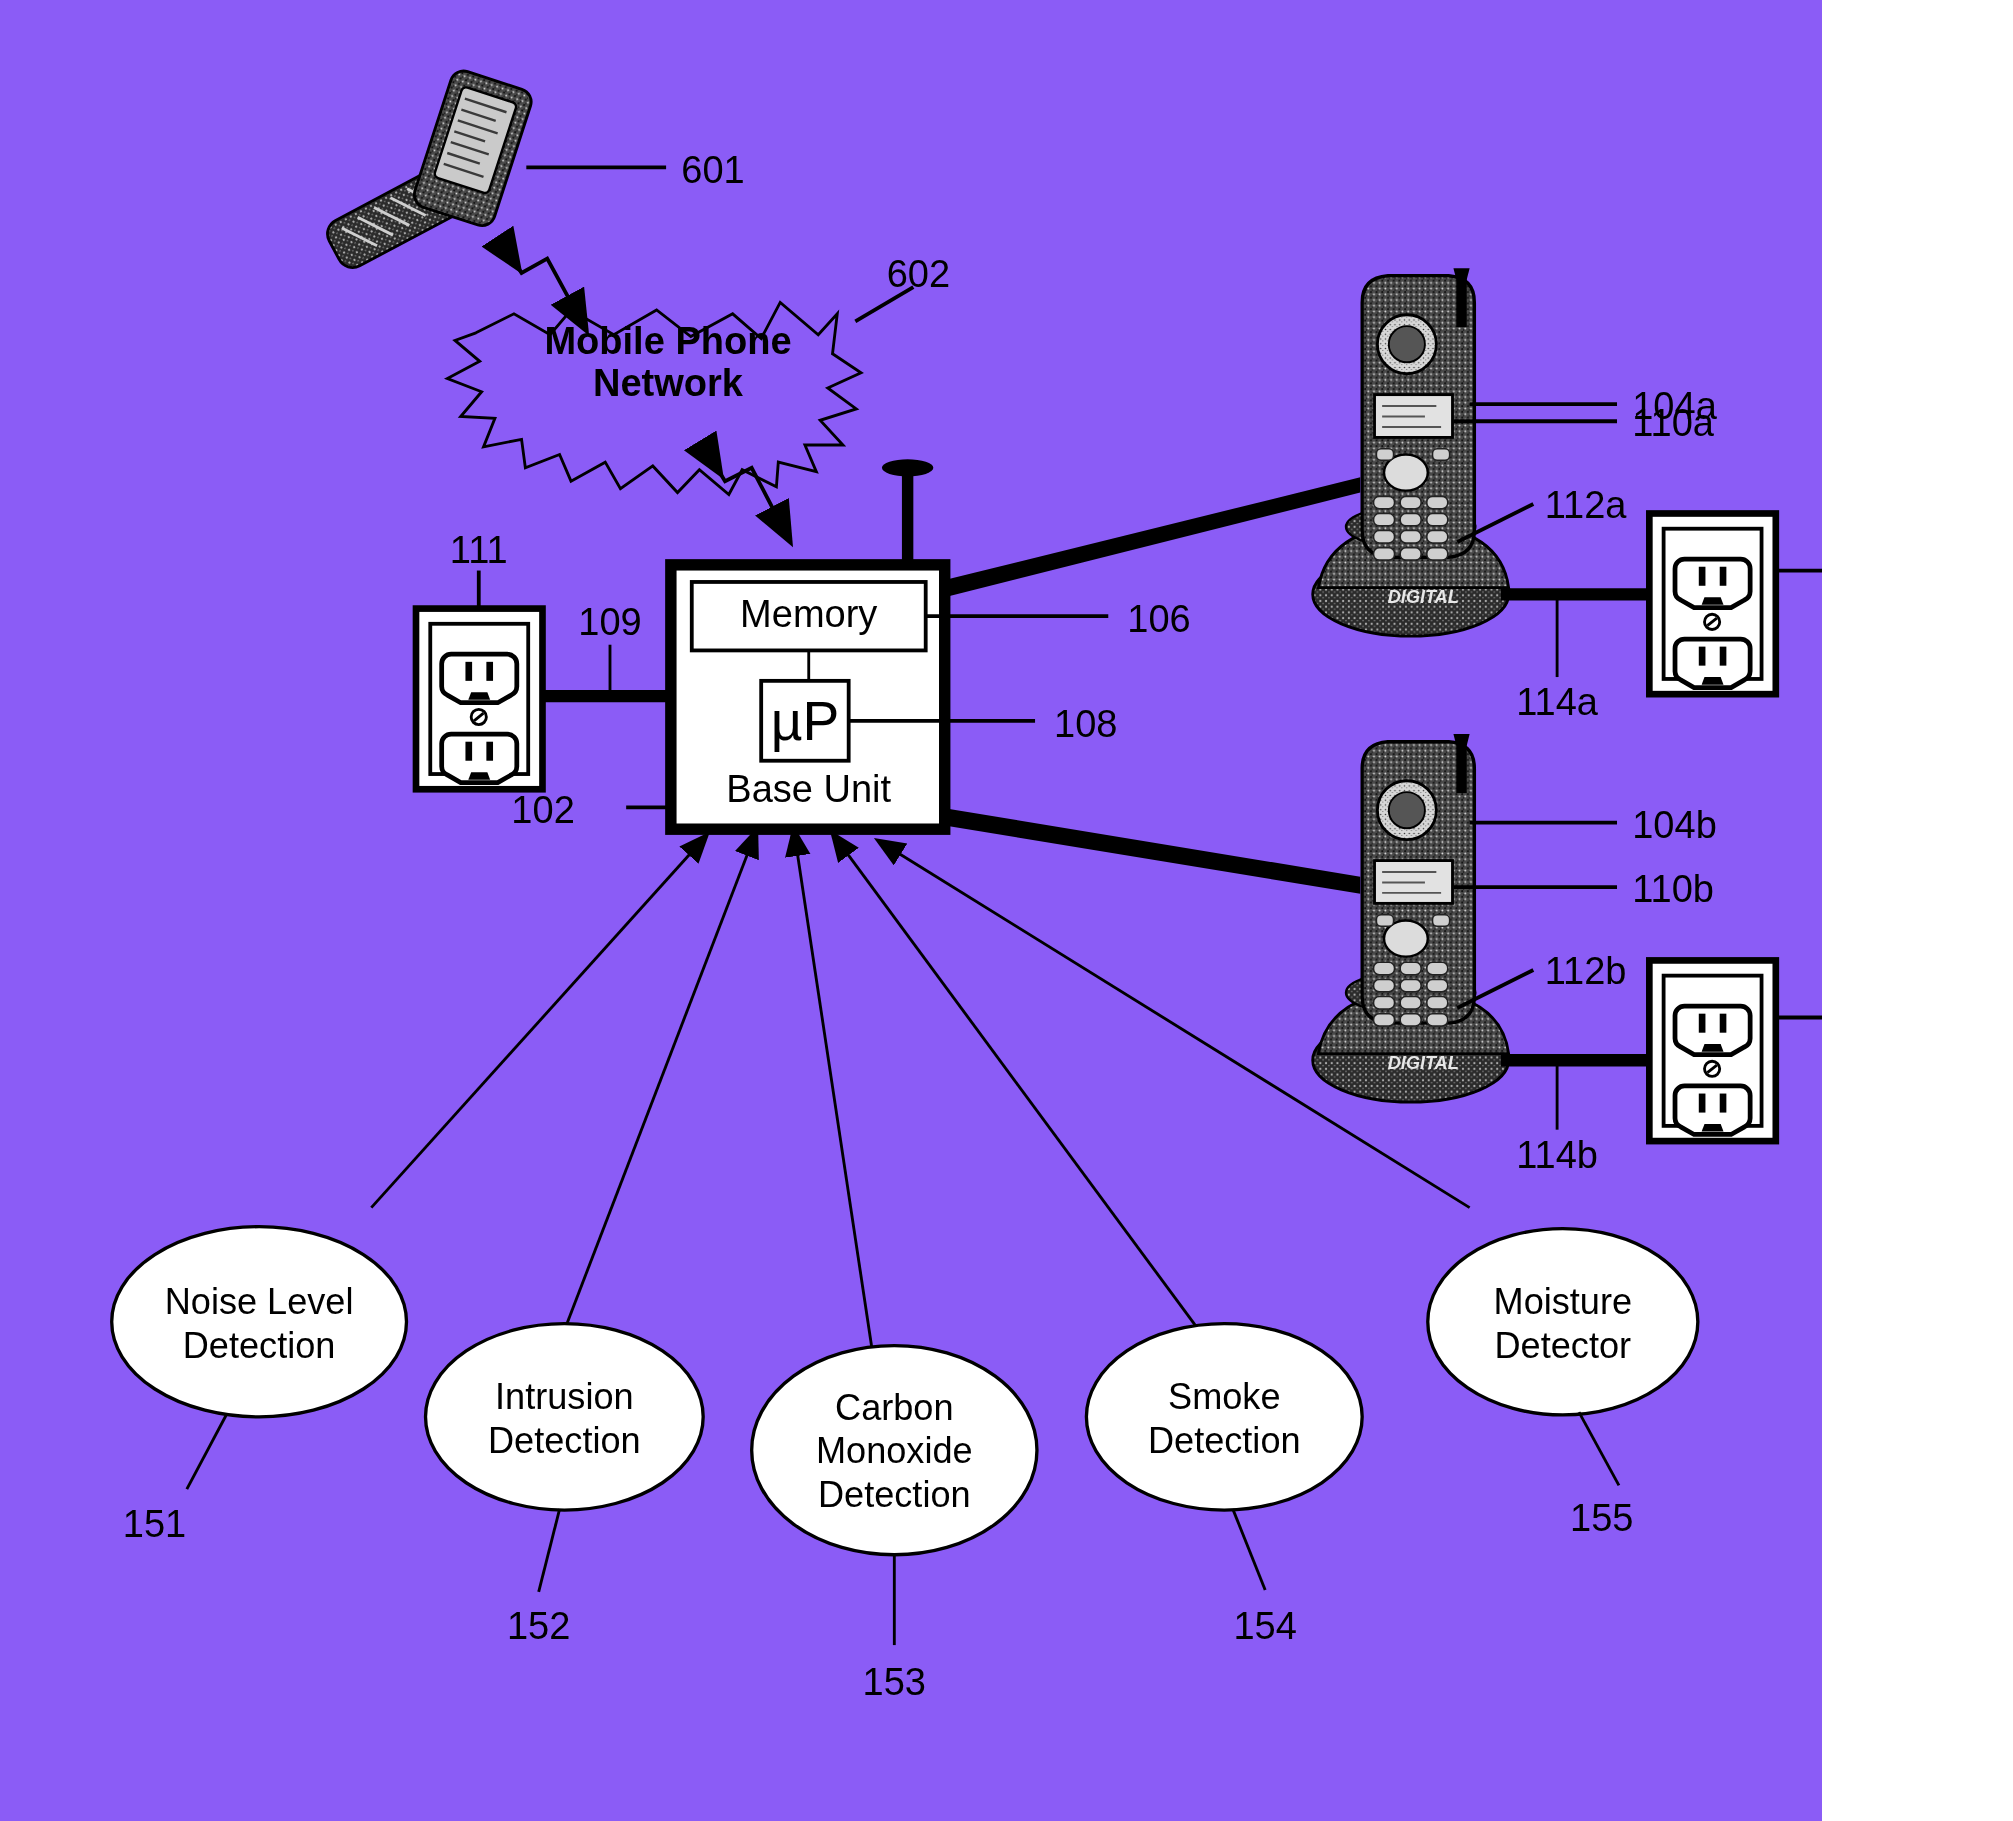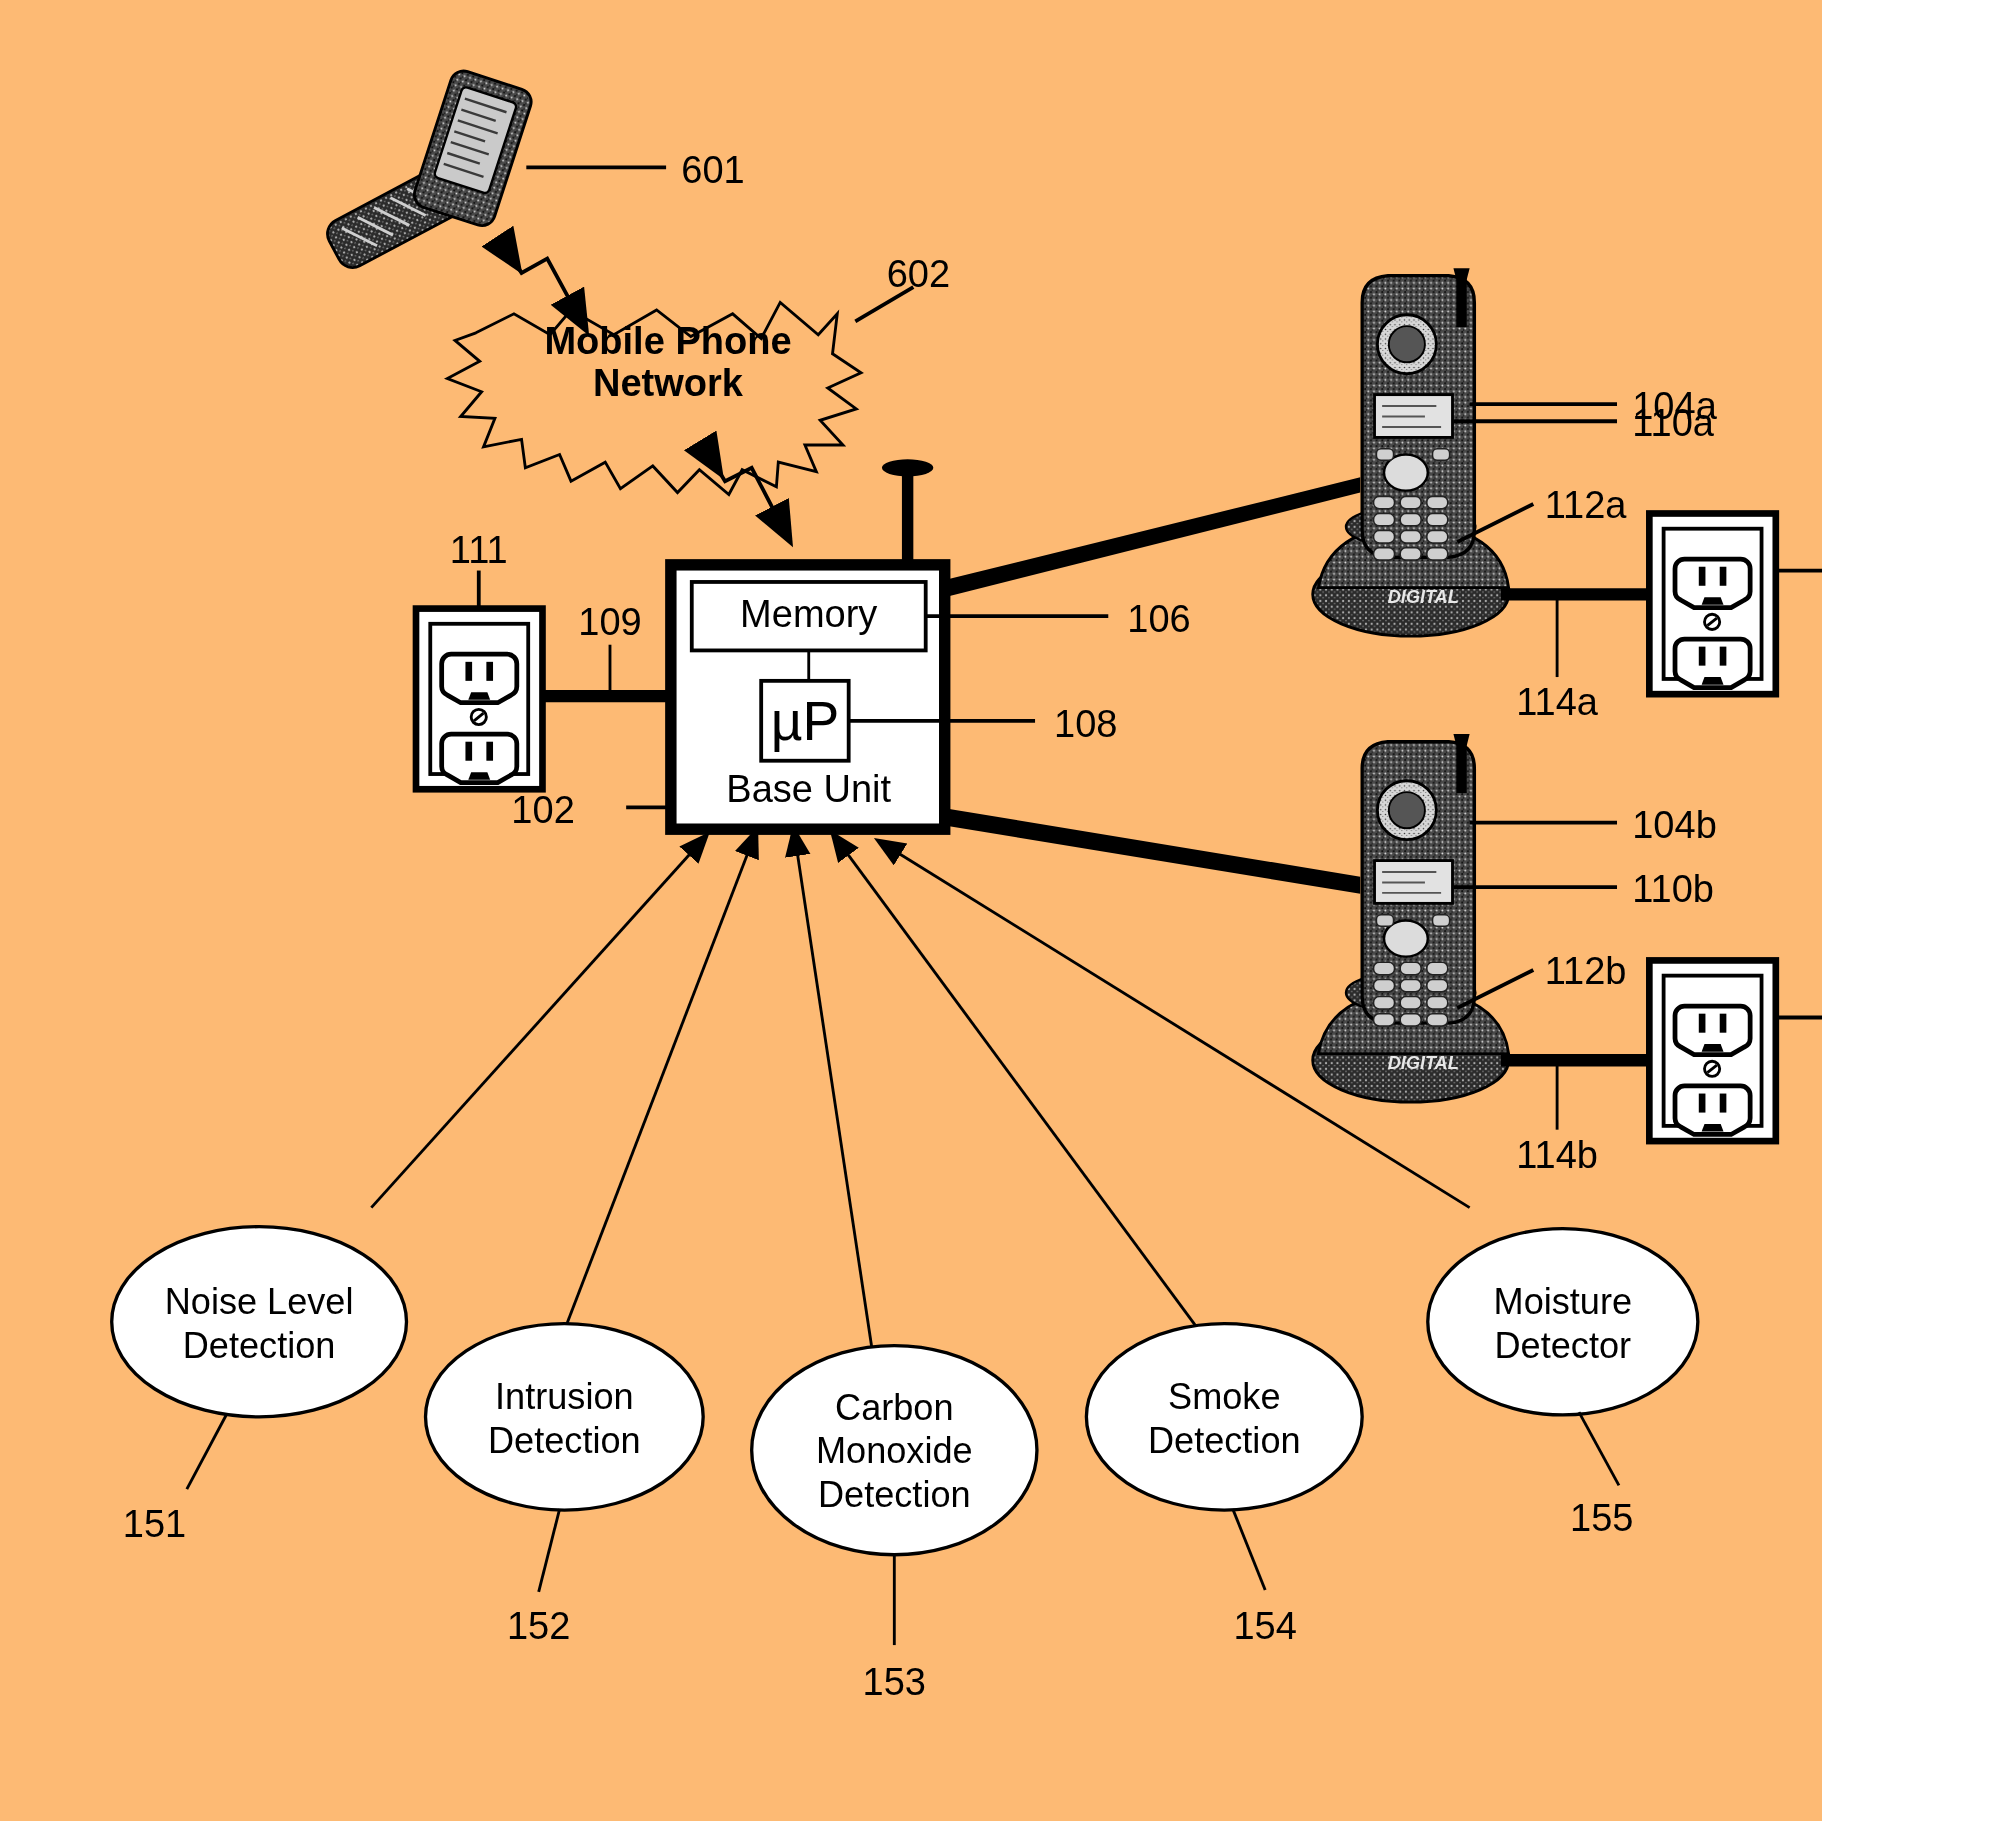--- a/index.html
+++ b/index.html
@@ -7,21 +7,21 @@
     padding: 0;
     background: #ffffff;
   }
   body {
     font-family: "Liberation Sans", sans-serif;
   }
   #figure {
     position: relative;
     width: 1822px;
     height: 1821px;
-    background: #fdba74;
+    background: #8b5cf6;
     overflow: hidden;
   }
   #figure svg {
     position: absolute;
     left: 0;
     top: 0;
     width: 2014px;
     height: 1821px;
   }
   .ref-label {

